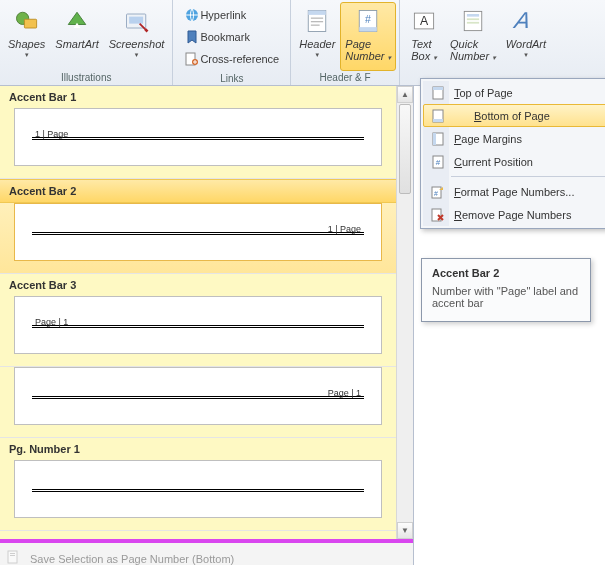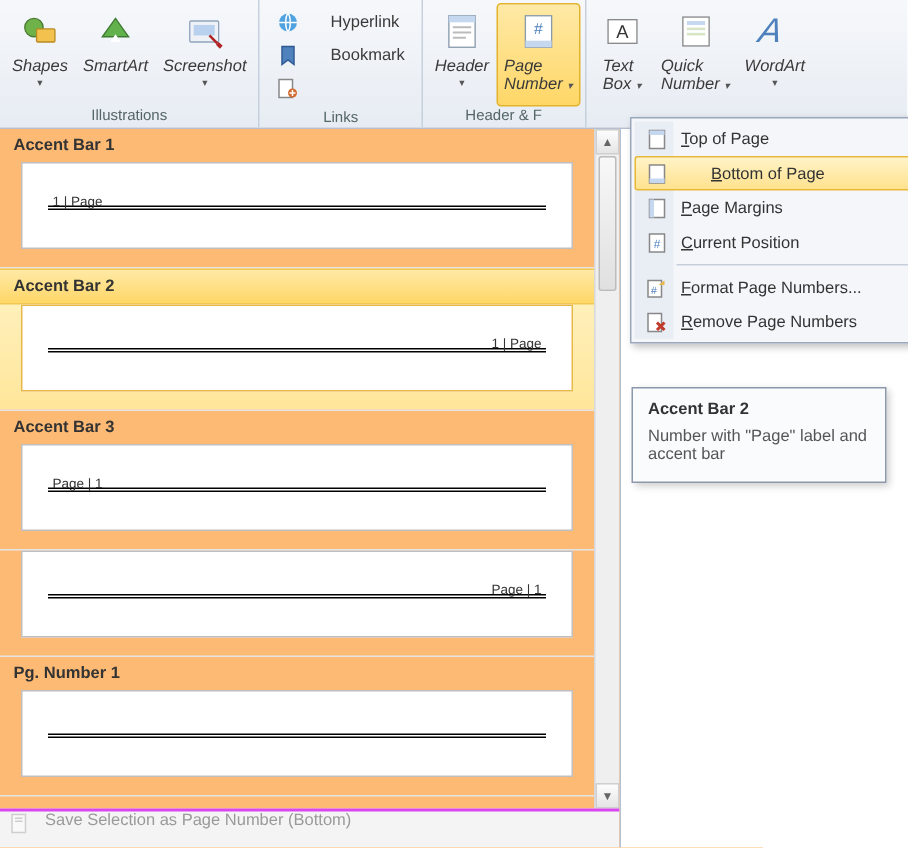--- a/index.html
+++ b/index.html
@@ -9,36 +9,36 @@
   .ribbon { display: flex; background: linear-gradient(#f6f8fb, #e7ecf3); border-bottom: 1px solid #b6bfcf; height: 86px; }
   .ribbon-group { display: flex; flex-direction: column; border-right: 1px solid #c7d0dd; padding: 2px 3px 1px; }
   .ribbon-group-row { display: flex; flex: 1; }
   .ribbon-group-label { text-align: center; font-size: 10px; color: #566; padding: 1px 0 1px; }
   .rbtn { display: flex; flex-direction: column; align-items: center; justify-content: flex-start; padding: 2px 4px 0; cursor: pointer; border:1px solid transparent; border-radius:3px; }
   .rbtn .icn { width: 32px; height: 32px; display:flex; align-items:center; justify-content:center; }
   .rbtn .lbl { font-size: 11px; color:#3a3a3a; line-height:12px; padding-top:1px;font-style:italic;}
   .rbtn.active { background: linear-gradient(#ffe9a6,#ffd767); border:1px solid #e2b32b; }
   .drop-tri { font-size:7px; color:#555; margin-top:1px;}
   .links-col { display:flex; flex-direction:column; gap:0; padding:2px 4px; }
-  .link-item { display:flex; align-items:center; gap:20px; padding:2px 3px; cursor:pointer; font-size:11px; color:#3a3a3a; border:1px solid transparent; border-radius:2px;}
+  .link-item { display:flex; align-items:center; gap:0; padding:2px 3px; cursor:pointer; font-size:11px; color:#3a3a3a; border:1px solid transparent; border-radius:2px;}
   .link-item .sicn{ width:16px;height:16px; display:inline-flex; align-items:center; justify-content:center;}
 
   
-  .gallery-area { position:relative; width:414px; height:479px; background:#fdba74; border-right:1px solid #b6bfcf; overflow:hidden; }
+  .gallery-area { position:relative; width:414px; height:479px; background:#fef9c3; border-right:1px solid #b6bfcf; overflow:hidden; }
   .gallery-scroll { position:absolute; left:0; top:0; right:17px; bottom:26px; overflow:hidden; }
   .gallery-item { border-bottom:1px solid #e5e5e5; }
   .gi-title { padding:5px 9px; font-weight:bold; font-size:11px; color:#333;}
   .gi-preview { margin:0 14px 12px; border:1px solid #bfbfbf; background:#fff; height:58px; position:relative; font-family: "Times New Roman", serif; font-size:9px; color:#333;}
   .gi-preview .hr1 { position:absolute; left:17px; right:17px; top:28px; border-top:1px solid #000;}
   .gi-preview .hr2 { position:absolute; left:17px; right:17px; top:30px; border-top:1px solid #000;}
   .gallery-item.selected { background: linear-gradient(#fff3c5,#ffe69a); }
   .gallery-item.selected .gi-title{ background: linear-gradient(#ffe9a6,#ffd767); border-top:1px solid #f0c853; border-bottom:1px solid #f0c853;}
   .gallery-item.selected .gi-preview{ border:1px solid #e8b84a; }
 
-  .gallery-footer { position:absolute; left:0; right:0; bottom:0; height:26px; border-top:2px solid #d946ef; display:flex; align-items:flex-start; padding:0 6px; gap:8px; color:#888; background:#f4f4f4;}
+  .gallery-footer { position:absolute; left:0; right:0; bottom:0; height:26px; border-top:4px solid #d946ef; display:flex; align-items:flex-end; padding:0 6px; gap:8px; color:#888; background:#f4f4f4;}
   .gallery-footer .sicn{ width:16px; height:16px; display:inline-flex; align-items:center; justify-content:center; opacity:.5;}
 
   .vscroll { position:absolute; right:0; top:0; bottom:26px; width:17px; background:#efefef; border-left:1px solid #d8d8d8;}
   .vscroll .arrow { height:17px; display:flex; align-items:center; justify-content:center; font-size:8px; color:#666; background:linear-gradient(#fdfdfd,#e5e5e5); border:1px solid #cfcfcf;}
   .vscroll .thumb { position:absolute; left:2px; right:2px; top:18px; height:90px; background:linear-gradient(#f8f8f8,#e0e0e0); border:1px solid #bcbcbc; border-radius:2px;}
 
   
   .menu { position:absolute; left:420px; top:78px; width:216px; background:#f4f6f9; border:1px solid #9aa7bd; box-shadow:2px 2px 5px rgba(0,0,0,.25); padding:2px; z-index:10;}
   .menu-item { display:flex; align-items:center; height:23px; padding:0 4px; cursor:pointer; border:1px solid transparent; border-radius:2px; position:relative;}
   .menu-item .micn { width:20px; height:20px; display:inline-flex; align-items:center; justify-content:center; margin-right:6px;}
@@ -118,20 +118,21 @@
           <span>Bookmark</span>
         </div>
         <div class="link-item">
           <span class="sicn">
               <svg class="icon16" viewBox="0 0 16 16">
                 <rect x="2" y="2" width="9" height="12" fill="#fff" stroke="#888"></rect>
                 <circle cx="11" cy="11" r="3" fill="#d46a2f"></circle>
                 <path d="M11 9v4M9 11h4" stroke="#fff"></path>
               </svg>
             </span>
+          <span>Cross-reference</span>
         </div>
       </div>
     </div>
     <div class="ribbon-group-label">Links</div>
   </div>
 
   <div class="ribbon-group">
     <div class="ribbon-group-row">
       <div class="rbtn">
         <span class="icn">

